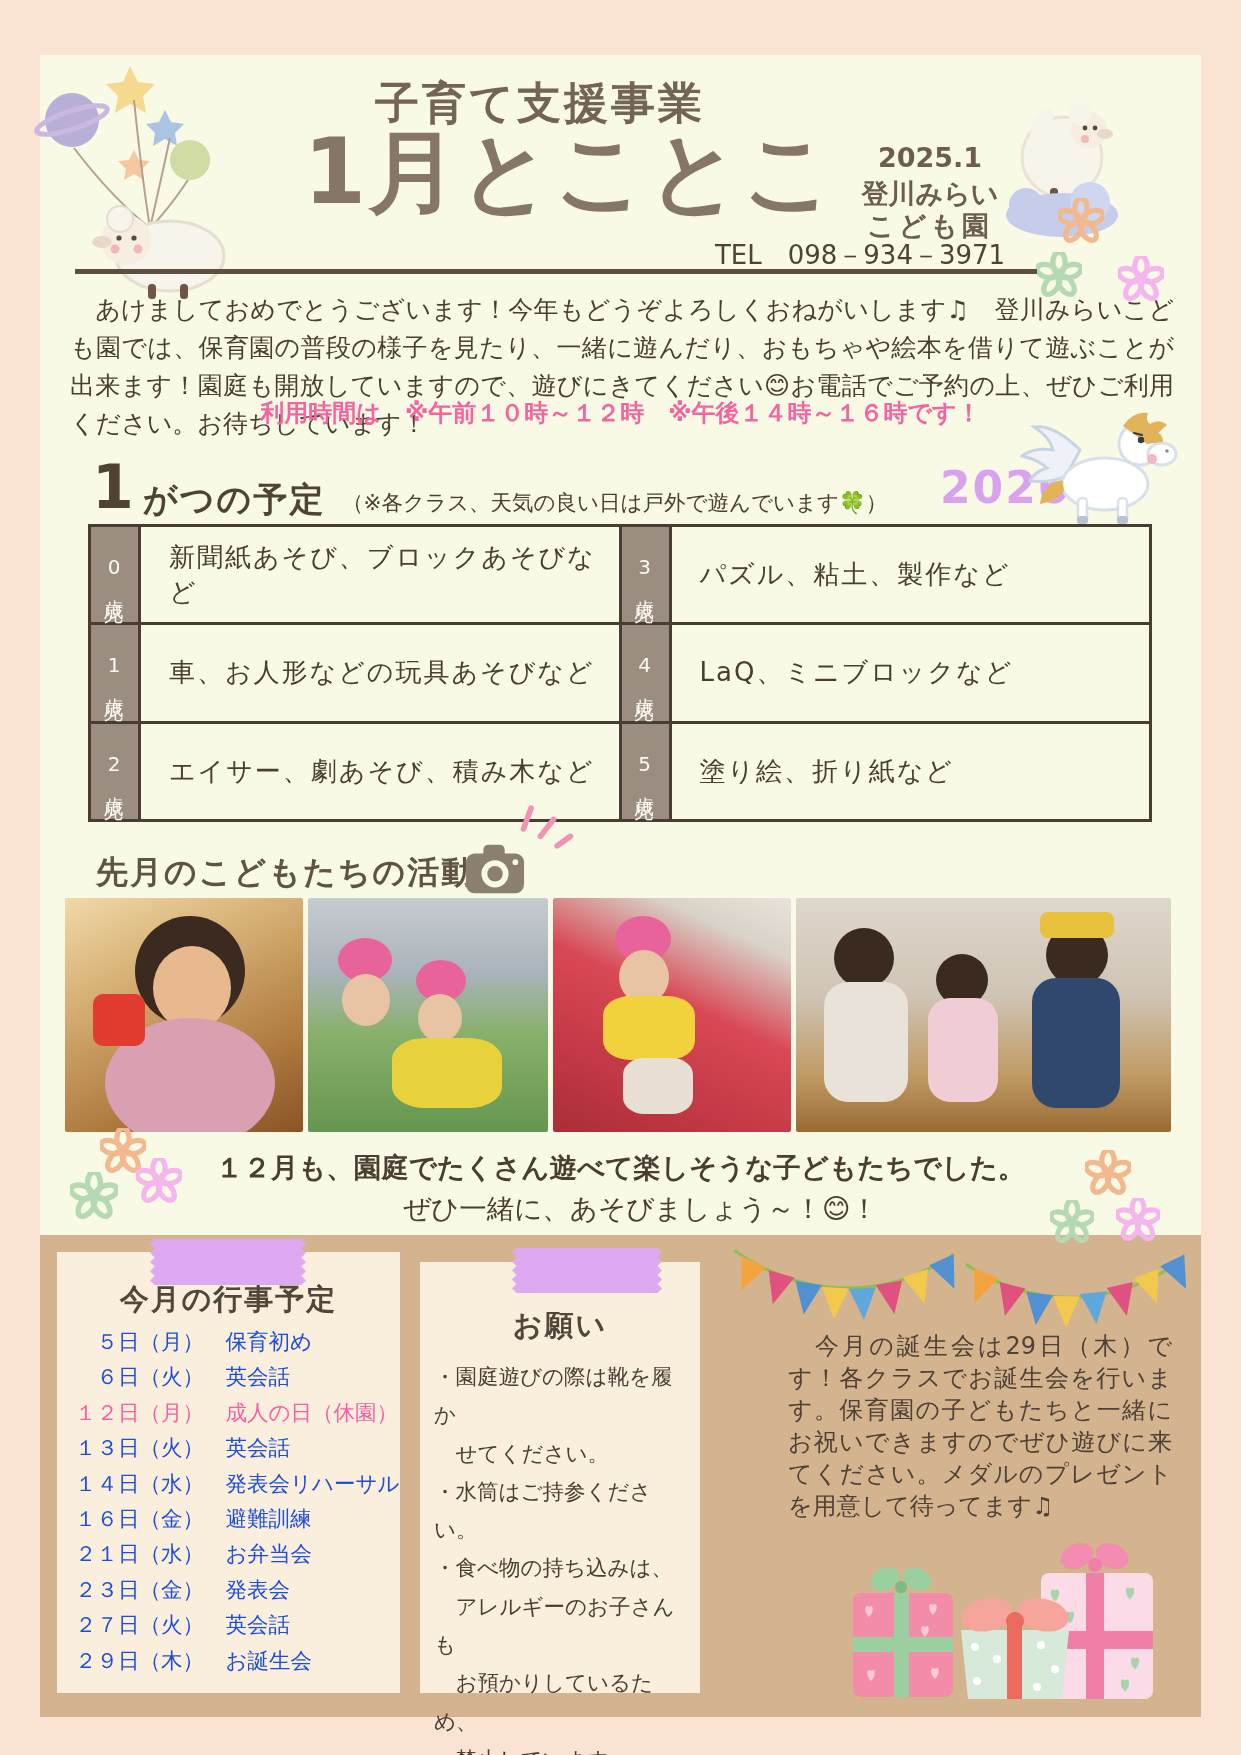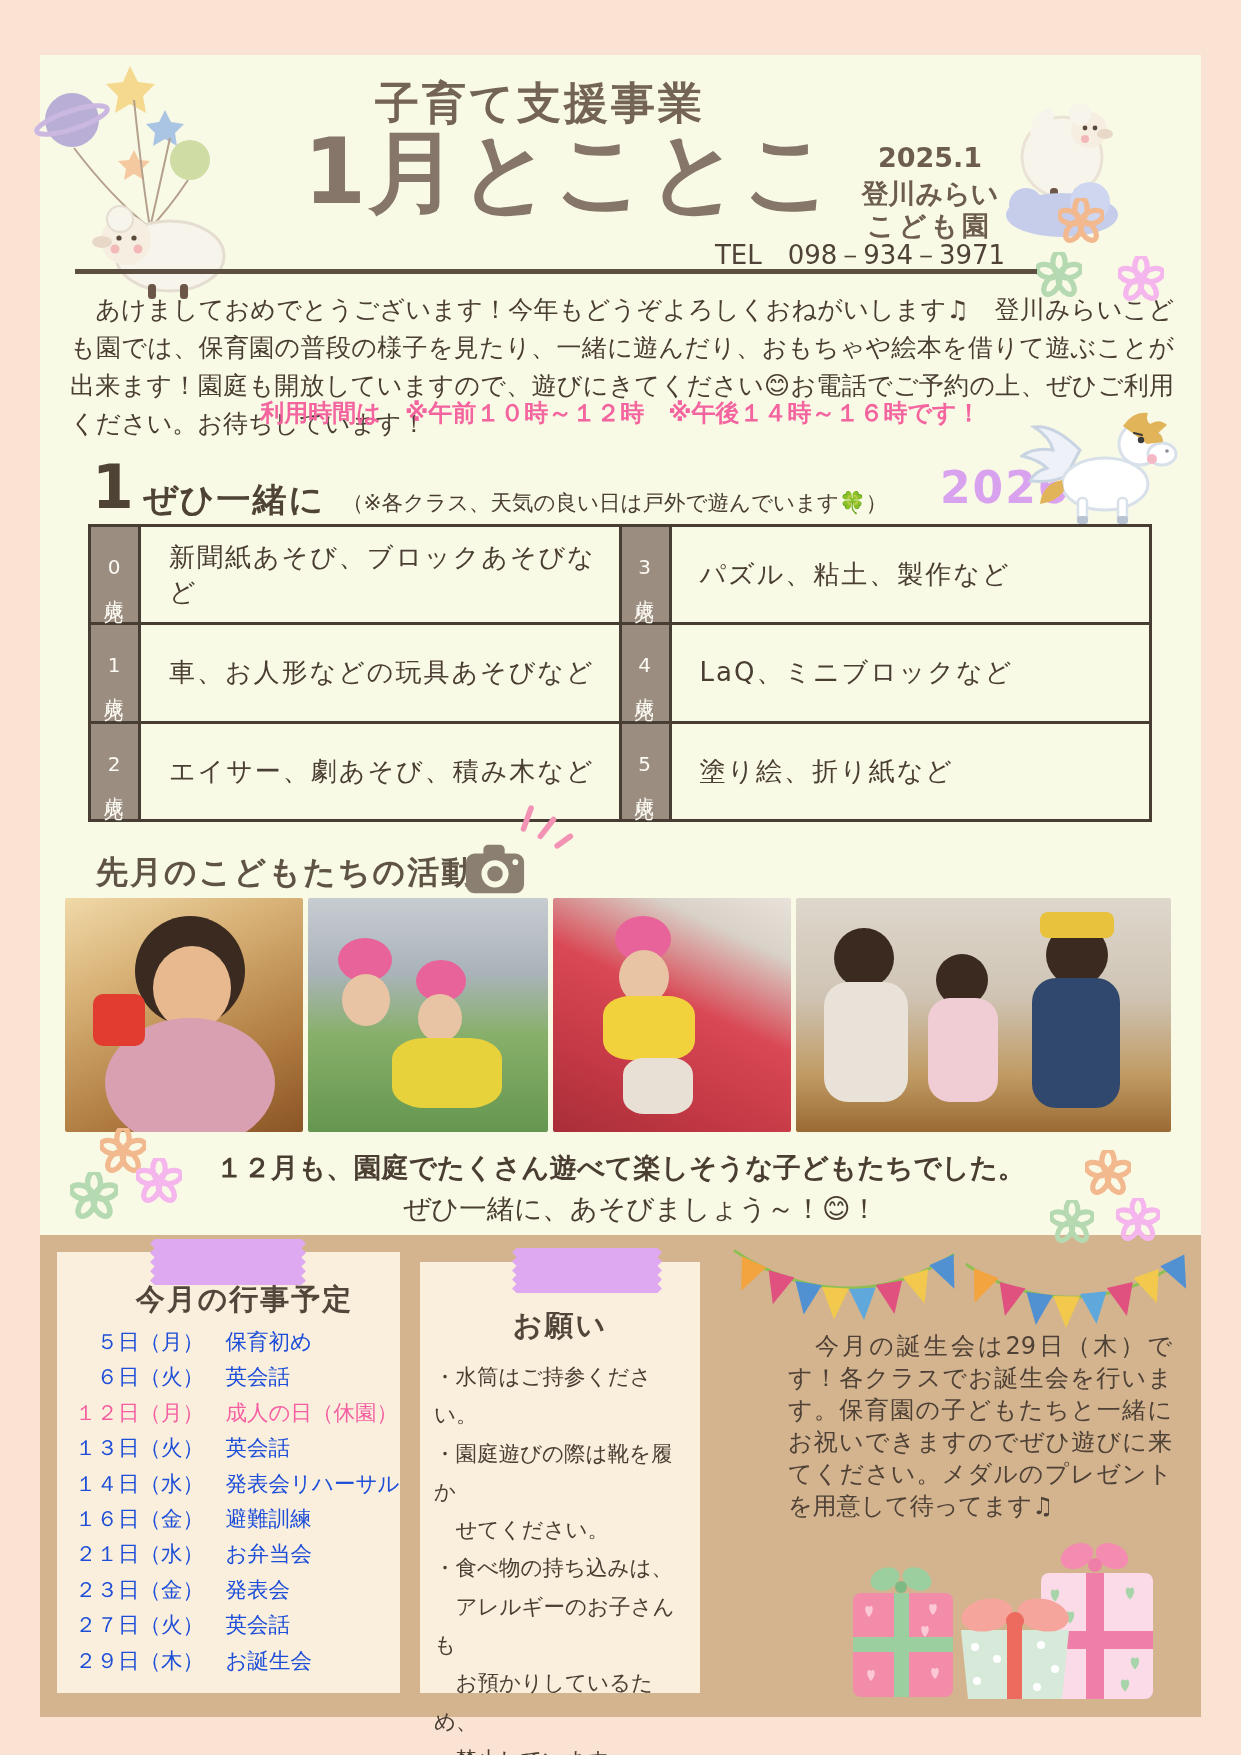--- a/index.html
+++ b/index.html
@@ -54,21 +54,21 @@
 
   
   .card{background:#faeedd;}
   .events-card{left:57px;top:1252px;width:343px;height:441px;}
   .requests-card{left:420px;top:1262px;width:280px;height:431px;}
   .tape{background:#dfa9f1;z-index:4;
     clip-path:polygon(3% 0%,97% 0%,100% 10%,97% 20%,100% 30%,97% 40%,100% 50%,97% 60%,100% 70%,97% 80%,100% 90%,97% 100%,3% 100%,0% 90%,3% 80%,0% 70%,3% 60%,0% 50%,3% 40%,0% 30%,3% 20%,0% 10%);}
   .tape1{left:150px;top:1239px;width:156px;height:46px;}
   .tape2{left:512px;top:1248px;width:150px;height:45px;}
   .card-title{width:100%;text-align:center;font-size:29px;font-weight:800;color:#52453a;letter-spacing:2px;}
-  .events-title{top:28px;padding-left:16px;}
+  .events-title{top:28px;}
   .requests-title{top:44px;}
   .events-list{left:18px;top:72px;width:322px;}
   .event-row{white-space:pre;font-size:21.5px;line-height:35.4px;color:#1d4ed8;}
   .event-row.highlight{color:#f55fa2;}
   .bullets{left:14px;top:96px;width:258px;}
   .bullet{white-space:pre-line;font-size:21.5px;line-height:38.3px;color:#4a3e33;margin:0;}
 
   .birthday-text{left:788px;top:1330px;width:384px;font-size:24px;line-height:32px;text-align:justify;color:#4f4136;margin:0;}
 
   .flower{position:absolute;}
@@ -147,21 +147,21 @@
 <div class="abs issue-date">2025.1</div>
 <div class="abs org1">登川みらい</div>
 <div class="abs org2">こども園</div>
 <div class="abs tel">TEL　098－934－3971</div>
 <div class="abs divider"></div>
 
 <p class="abs intro">　あけましておめでとうございます！今年もどうぞよろしくおねがいします♫　登川みらいこども園では、保育園の普段の様子を見たり、一緒に遊んだり、おもちゃや絵本を借りて遊ぶことが出来ます！園庭も開放していますので、遊びにきてください😊お電話でご予約の上、ぜひご利用ください。お待ちしています！</p>
 <div class="abs hours">利用時間は　※午前１０時～１２時　※午後１４時～１６時です！</div>
 
 <div class="abs m-number">1</div>
-<div class="abs m-heading">ぜひ一緒に</div>
+<div class="abs m-heading">がつの予定</div>
 <div class="abs m-note">（※各クラス、天気の良い日は戸外で遊んでいます🍀）</div>
 <div class="abs year-badge">2026</div>
 
 <svg class="abs" style="left:1020px;top:398px;z-index:3" width="168" height="128" viewBox="0 0 168 128">
   <path d="M60 52 q-26-26 -46-23 q16 10 19 23 q-19-3 -31 6 q17 4 25 12 q-13 4 -17 13 q22 2 36 -5z" fill="#eef2f8" stroke="#c9d4e2" stroke-width="3"></path>
   <ellipse cx="85" cy="86" rx="43" ry="26" fill="#ffffff" stroke="#d8e0ea" stroke-width="3"></ellipse>
   <rect x="58" y="100" width="9" height="24" rx="4" fill="#ffffff" stroke="#d8e0ea" stroke-width="2.5"></rect>
   <rect x="98" y="100" width="9" height="24" rx="4" fill="#ffffff" stroke="#d8e0ea" stroke-width="2.5"></rect>
   <rect x="57" y="118" width="11" height="8" rx="3" fill="#b9c4d2"></rect>
   <rect x="97" y="118" width="11" height="8" rx="3" fill="#b9c4d2"></rect>
@@ -301,24 +301,24 @@
 
       <div class="event-row">２９日（木）　お誕生会</div>
     </div>
 </div>
 <div class="abs tape tape1"></div>
 
 <div class="abs card requests-card">
   <div class="abs card-title requests-title">お願い</div>
   <div class="abs bullets">
 
-      <p class="bullet">・水筒はご持参ください。</p>
-
       <p class="bullet">・園庭遊びの際は靴を履か
 　せてください。</p>
+
+      <p class="bullet">・水筒はご持参ください。</p>
 
       <p class="bullet">・食べ物の持ち込みは、
 　アレルギーのお子さんも
 　お預かりしているため、
 　禁止しています。
 　ご了承ください。</p>
     </div>
 </div>
 <div class="abs tape tape2"></div>
 

